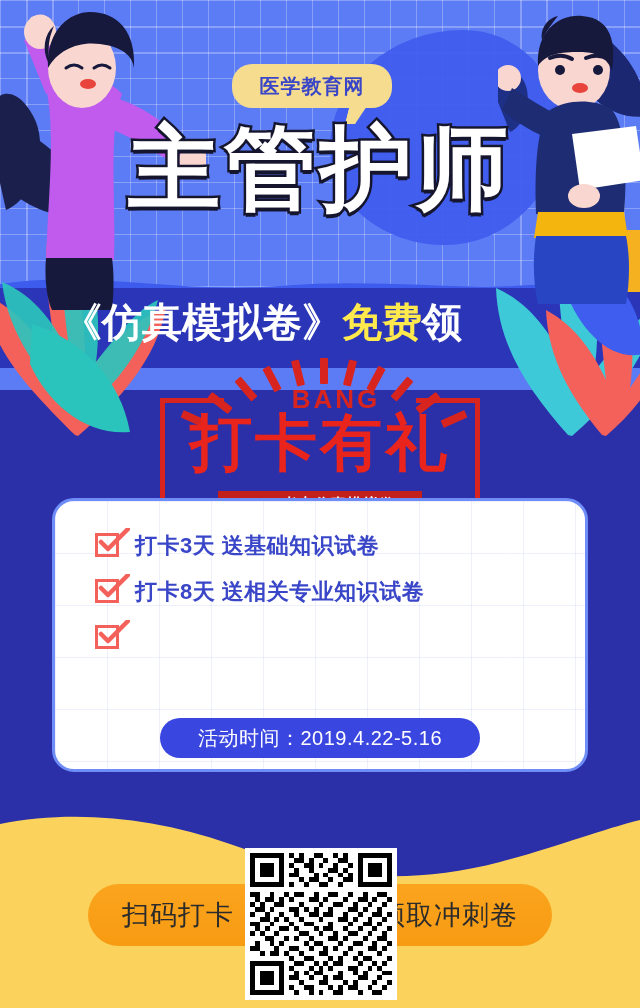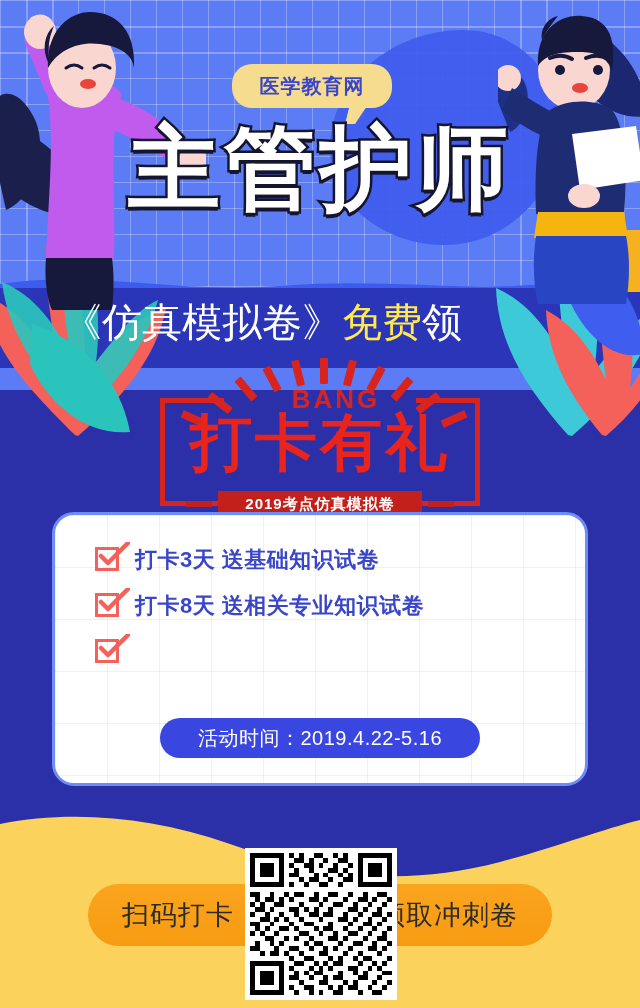--- a/index.html
+++ b/index.html
@@ -50,21 +50,21 @@
   .title{
     position:absolute;left:0;top:122px;width:640px;text-align:center;
     font-size:92px;font-weight:bold;color:#FFFFFF;letter-spacing:4px;line-height:1;
     -webkit-text-stroke:5px #15152E;
     paint-order:stroke fill;
     text-shadow:0 4px 0 #15152E;
   }
 
   
   .subtitle{position:absolute;left:0;top:300px;width:524px;text-align:center;
-    font-size:40px;font-weight:normal;line-height:1.1;white-space:nowrap;}
+    font-size:40px;font-weight:bold;line-height:1.1;white-space:nowrap;}
   .sub-white{color:#FFFFFF;}
   .sub-yellow{color:#FFE94D;}
 
   
   .burst{position:absolute;left:320px;top:398px;width:0;height:0;}
   .ray{position:absolute;background:#D8241F;border-radius:1px;}
 
   .bang-text{position:absolute;left:0;top:384px;width:640px;text-align:center;
     font-size:26px;font-weight:bold;color:#D8241F;letter-spacing:3px;margin-left:16px;}
 
@@ -86,21 +86,21 @@
     display:flex;align-items:center;justify-content:center;}
   .ribbon span{color:#fff;font-size:15px;font-weight:bold;letter-spacing:1px;white-space:nowrap;}
   .ribbon-wing{position:absolute;top:501px;width:26px;height:6px;background:#C3201C;}
   .rw-l{left:186px;}
   .rw-r{left:428px;}
 
   
   .card{
     position:absolute;left:52px;top:498px;width:536px;height:274px;
     background:#FFFFFF;border:3px solid #6E8DF7;border-radius:22px;
-    box-sizing:border-box;overflow:hidden;margin-top:14px;
+    box-sizing:border-box;overflow:hidden;
   }
   .card-grid{position:absolute;inset:0;
     background:
       repeating-linear-gradient(to right, rgba(120,140,220,.13) 0 1px, transparent 1px 52px),
       repeating-linear-gradient(to bottom, rgba(120,140,220,.13) 0 1px, transparent 1px 52px);}
 
   .items{position:absolute;left:40px;top:22px;width:470px;}
   .item{display:flex;align-items:center;height:46px;}
   .cb{position:relative;width:26px;height:26px;flex:0 0 26px;margin-right:14px;}
   .cb-box{position:absolute;left:0;top:0;width:24px;height:24px;border:3px solid #F4605A;box-sizing:border-box;}

